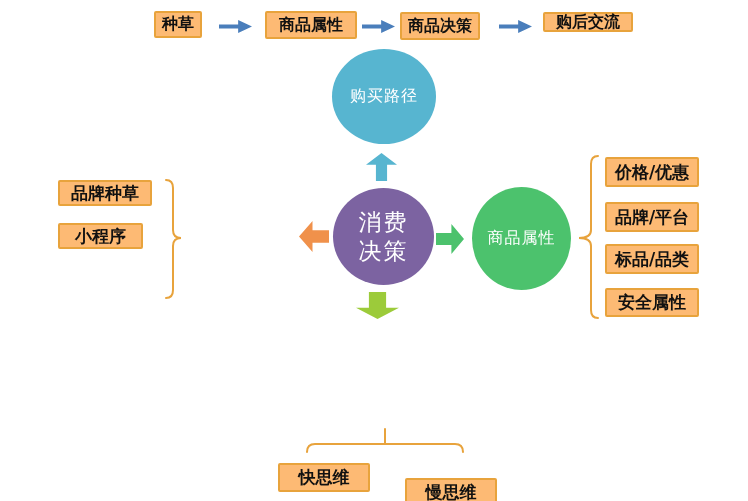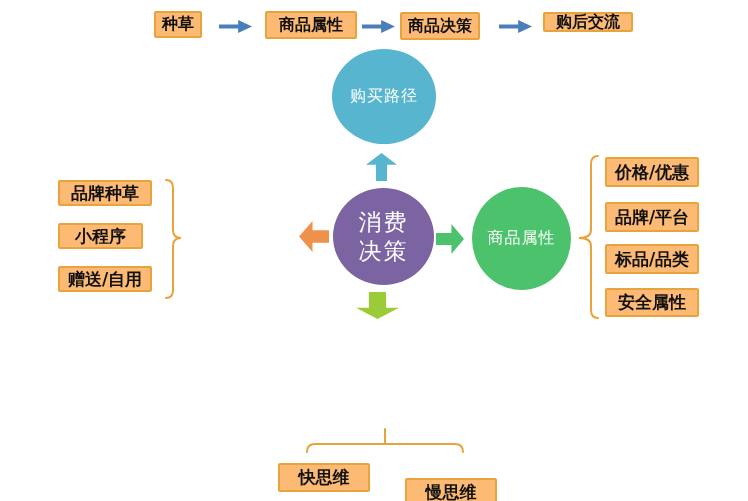--- a/index.html
+++ b/index.html
@@ -65,21 +65,20 @@
     <span>决策</span>
   </div>
 
   <div class="rarrow up" style="left:366px;top:153px;width:31px;height:28px"></div>
   <div class="rarrow left" style="left:299px;top:221px;width:30px;height:31px"></div>
   <div class="rarrow right" style="left:436px;top:224px;width:28px;height:30px"></div>
   <div class="rarrow down" style="left:356px;top:292px;width:43px;height:27px"></div>
 
   <div class="obox big" style="left:58px;top:180px;width:94px;height:26px">品牌种草</div>
   <div class="obox big" style="left:58px;top:223px;width:85px;height:26px">小程序</div>
-  <div class="obox big" style="left:58px;top:266px;width:94px;height:26px">赠送/自用</div>
   <svg class="brace" style="left:162px;top:176px" width="24" height="126" viewBox="0 0 24 126">
     <path d="M4,4 Q11,4 11,12 L11,54 Q11,62 19,62 Q11,62 11,70 L11,114 Q11,122 4,122"></path>
   </svg>
 
   <svg class="brace" style="left:574px;top:152px" width="28" height="170" viewBox="0 0 28 170">
     <path d="M24,4 Q17,4 17,12 L17,78 Q17,86 5,86 Q17,86 17,94 L17,158 Q17,166 24,166"></path>
   </svg>
   <div class="obox big" style="left:605px;top:157px;width:94px;height:30px">价格/优惠</div>
   <div class="obox big" style="left:605px;top:202px;width:94px;height:30px">品牌/平台</div>
   <div class="obox big" style="left:605px;top:244px;width:94px;height:30px">标品/品类</div>

